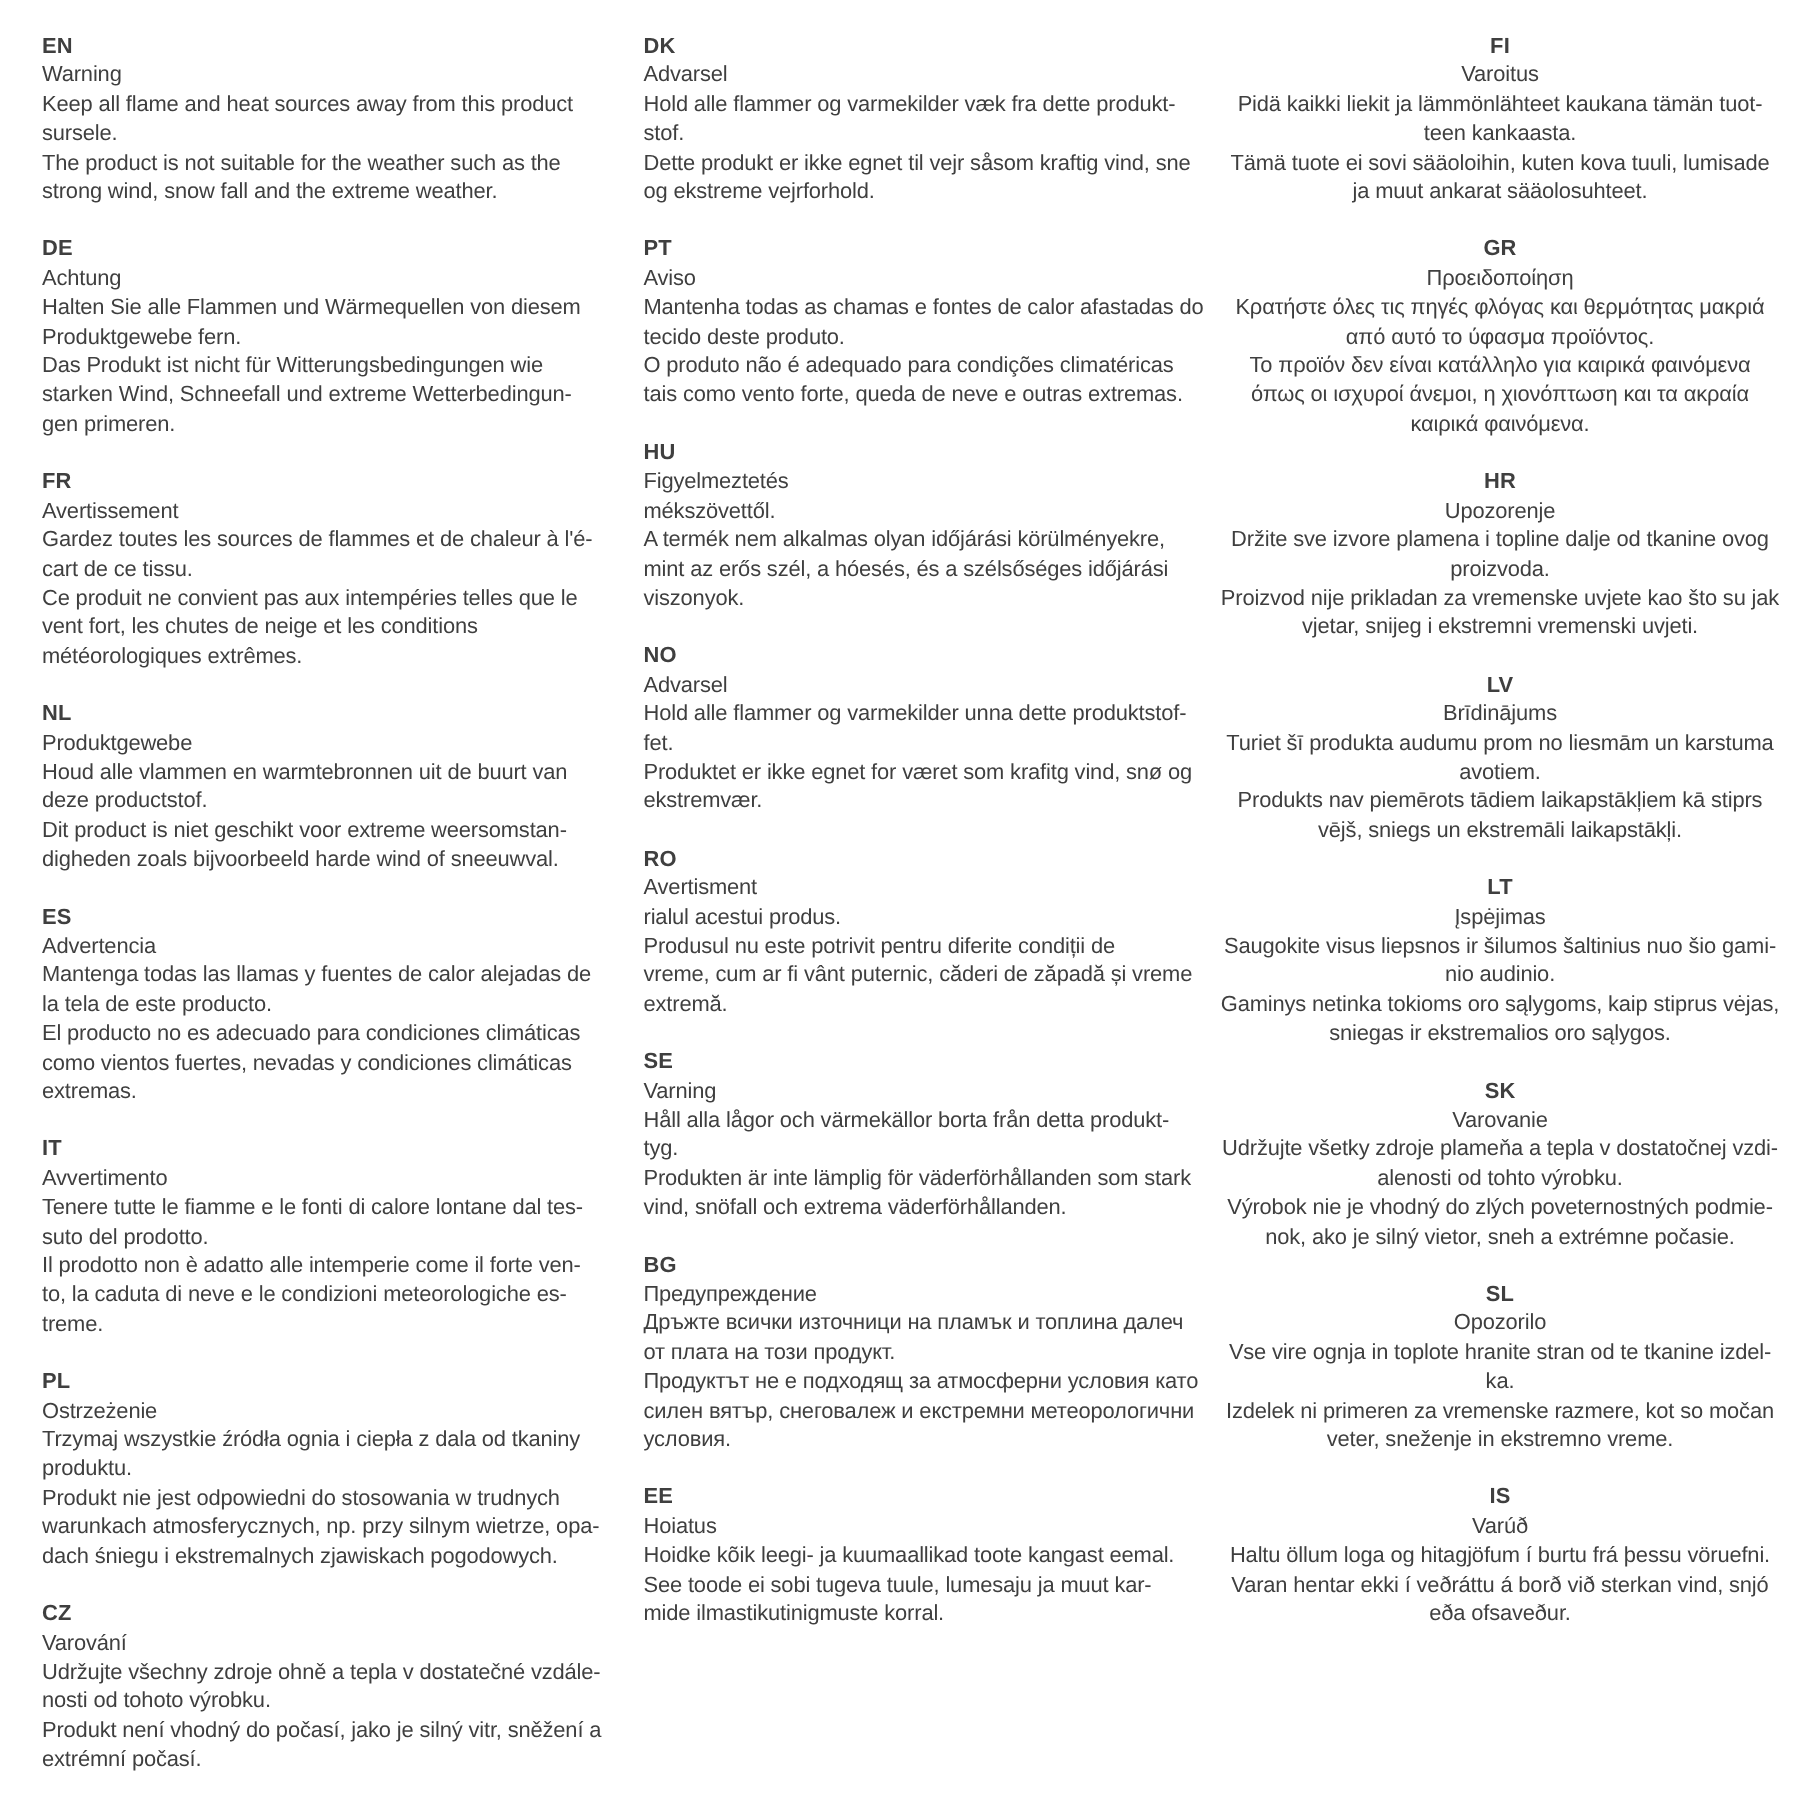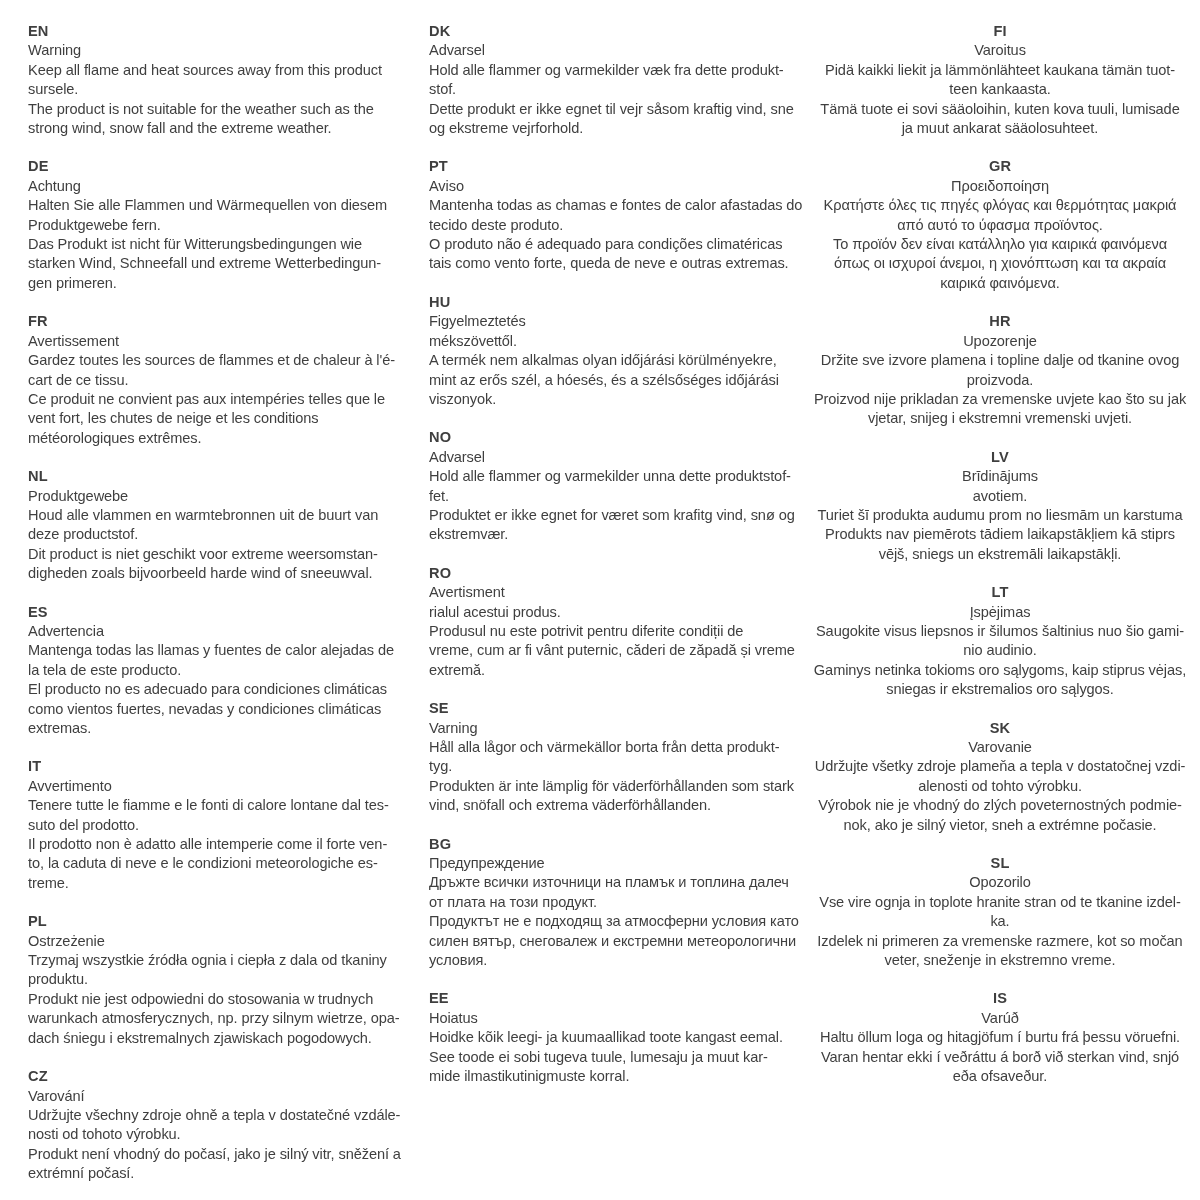--- a/index.html
+++ b/index.html
@@ -198,22 +198,22 @@
         <div class="code">HR</div>
         <div class="line">Upozorenje</div>
         <div class="line">Držite sve izvore plamena i topline dalje od tkanine ovog</div>
         <div class="line">proizvoda.</div>
         <div class="line">Proizvod nije prikladan za vremenske uvjete kao što su jak</div>
         <div class="line">vjetar, snijeg i ekstremni vremenski uvjeti.</div>
       </div>
       <div class="section">
         <div class="code">LV</div>
         <div class="line">Brīdinājums</div>
+        <div class="line">Turiet šī produkta audumu prom no liesmām un karstuma</div>
         <div class="line">avotiem.</div>
-        <div class="line">Turiet šī produkta audumu prom no liesmām un karstuma</div>
         <div class="line">Produkts nav piemērots tādiem laikapstākļiem kā stiprs</div>
         <div class="line">vējš, sniegs un ekstremāli laikapstākļi.</div>
       </div>
       <div class="section">
         <div class="code">LT</div>
         <div class="line">Įspėjimas</div>
         <div class="line">Saugokite visus liepsnos ir šilumos šaltinius nuo šio gami-</div>
         <div class="line">nio audinio.</div>
         <div class="line">Gaminys netinka tokioms oro sąlygoms, kaip stiprus vėjas,</div>
         <div class="line">sniegas ir ekstremalios oro sąlygos.</div>

